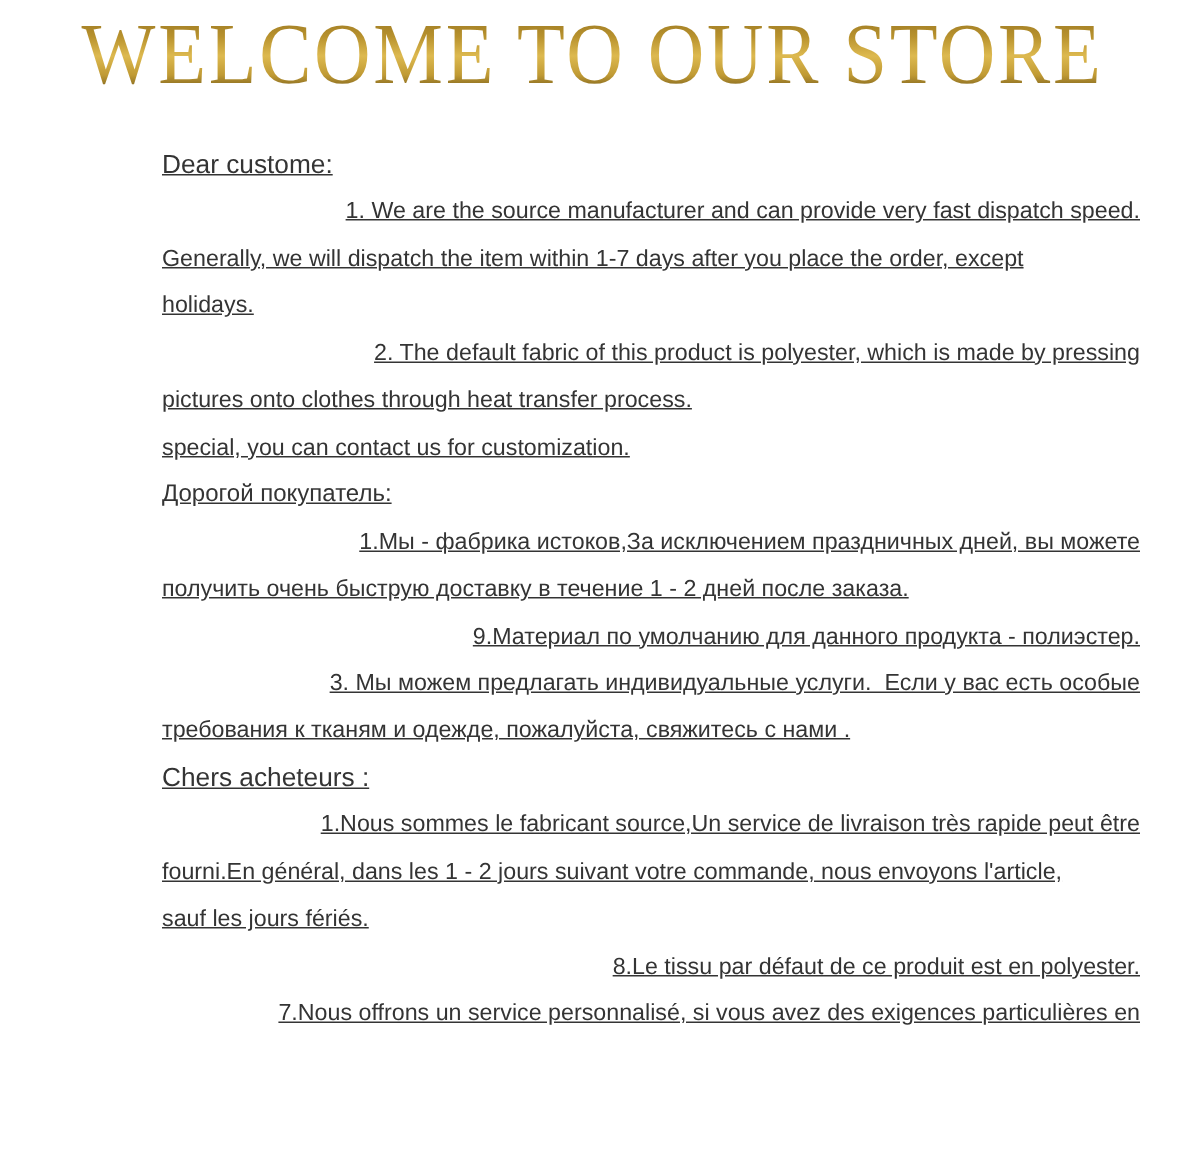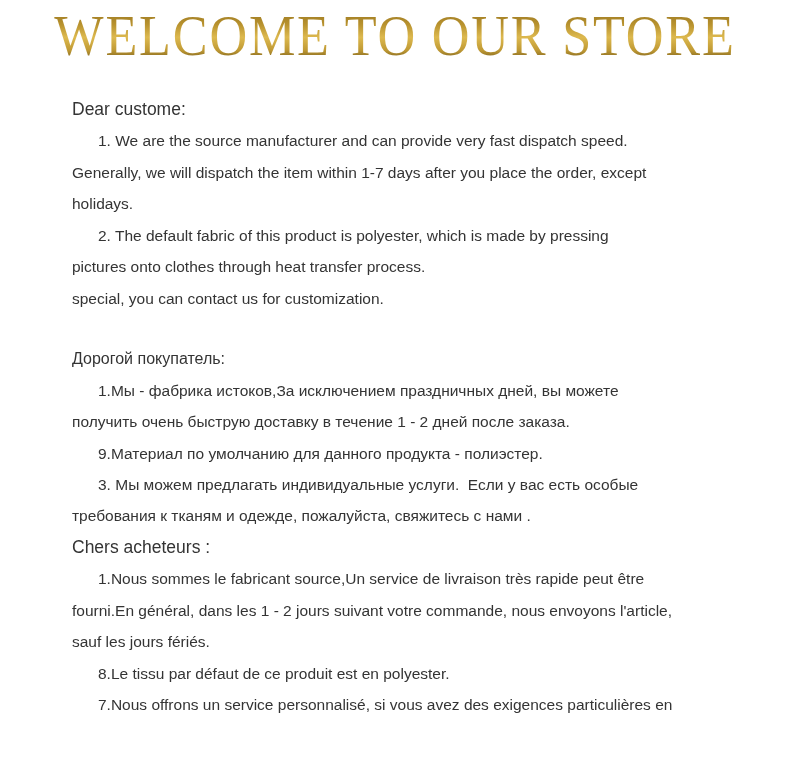--- a/index.html
+++ b/index.html
@@ -38,32 +38,33 @@
       var(--gold-mid) 52%,
       #c09a34 72%,
       var(--gold-bottom) 100%);
     -webkit-background-clip: text;
     background-clip: text;
     -webkit-text-fill-color: transparent;
     color: transparent;
   }
   .content {
     margin-top: 26px;
-    padding-left: 72px;
+    padding-left: 108px;
     padding-right: 30px;
     color: var(--text-color);
     font-size: 15.5px;
+    text-decoration: underline;
   }
   .line {
     line-height: 31.45px;
     white-space: pre;
   }
-  .line.indent { padding-left: 26px; }
+  .line.indent { padding-left: 26px; text-align: right; }
   .heading-en, .heading-fr { font-size: 17.5px; }
-  .heading-ru { font-size: 16px; margin-top: 29px; }
+  .heading-ru { font-size: 16px; }
 </style>
 </head>
 <body>
 
 <div class="title">WELCOME TO OUR STORE</div>
 
 <div class="content">
 
   <div>
     <div class="line heading-en">Dear custome:</div>

